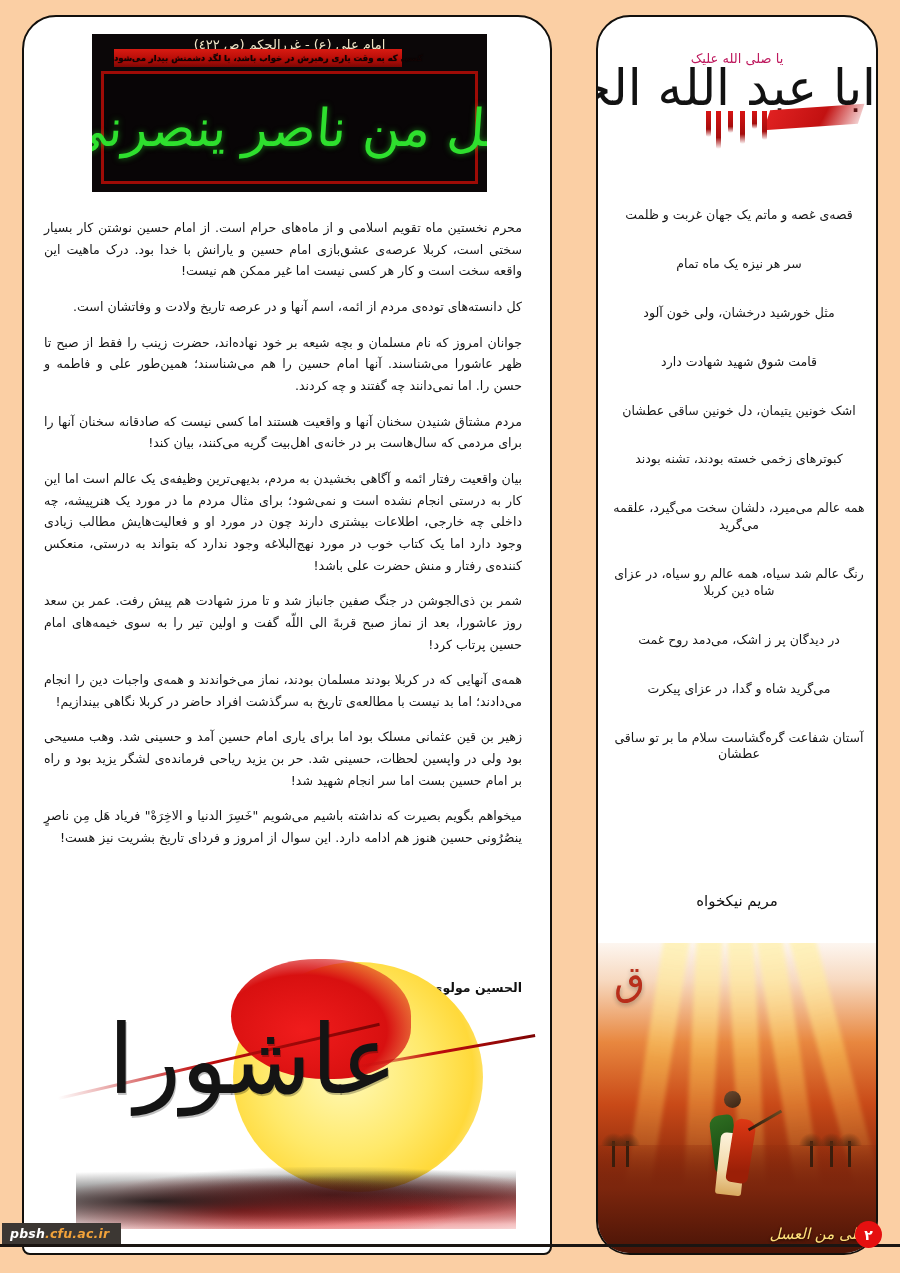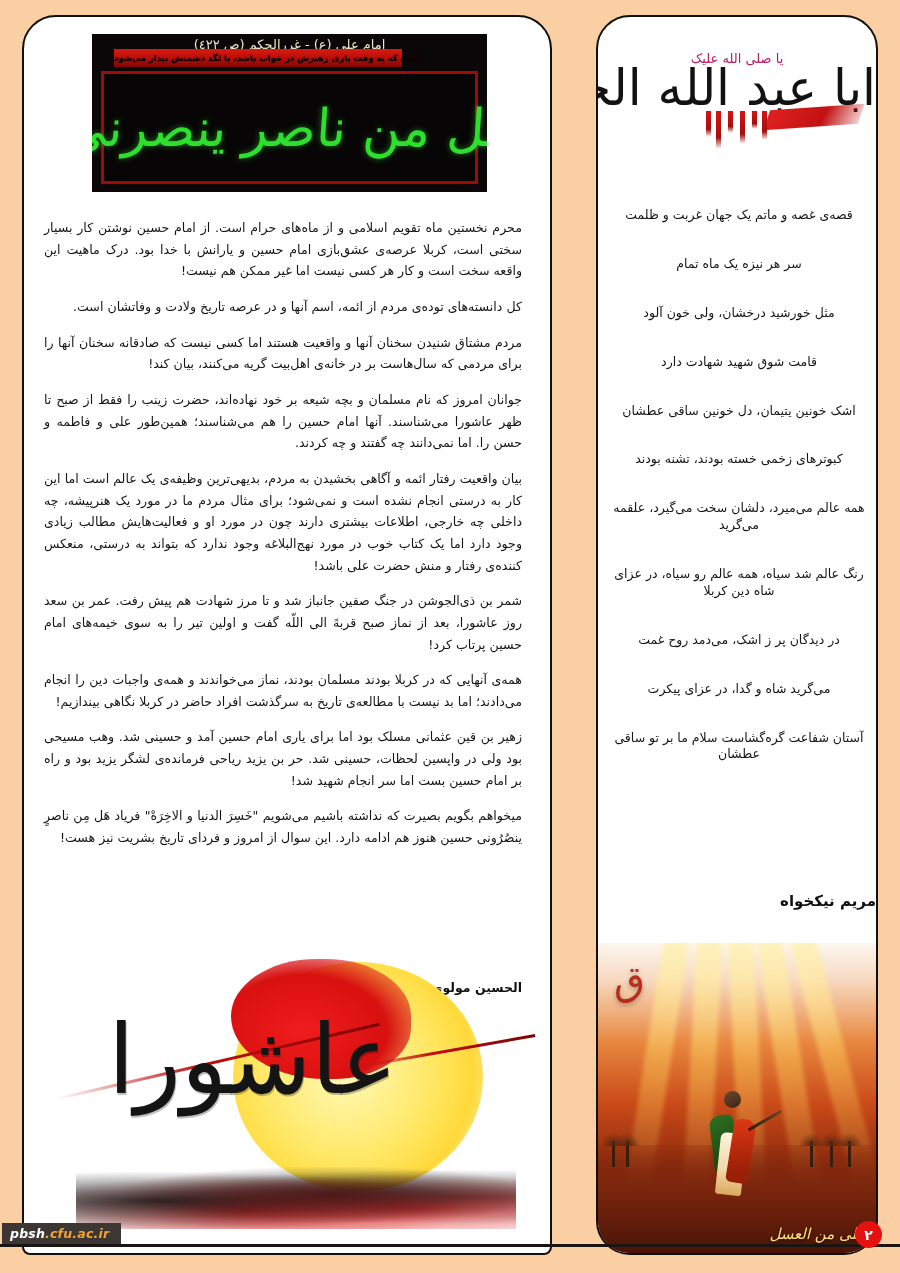--- a/index.html
+++ b/index.html
@@ -209,23 +209,24 @@
     font-size: 12.5px;
     line-height: 1.35;
     margin-bottom: 29px;
     letter-spacing: .2px;
     margin-top: 32px;
   }
   #poet-name {
     position: absolute;
     left: 0; top: 875px;
     width: 100%;
+    text-align: center;
     direction: rtl;
     font-size: 15px;
-    font-weight: bold;
+    font-weight: normal;
     color: #101010;
   }
 
   
   #karbala-photo {
     position: absolute;
     left: 0; bottom: 0;
     width: 282px; height: 310px;
     overflow: hidden;
     background:
@@ -360,22 +361,22 @@
         <span id="quote-bar-text">کسی که به وقت یاری رهبرش در خواب باشد، با لگد دشمنش بیدار می‌شود</span>
       </div>
       <div id="banner-frame">
         <div id="banner-arabic">هل من ناصر ینصرنی</div>
       </div>
     </div>
 
     <div id="article">
       <p>محرم نخستین ماه تقویم اسلامی و از ماه‌های حرام است. از امام حسین نوشتن کار بسیار سختی است، کربلا عرصه‌ی عشق‌بازی امام حسین و یارانش با خدا بود. درک ماهیت این واقعه سخت است و کار هر کسی نیست اما غیر ممکن هم نیست!</p>
       <p>کل دانسته‌های توده‌ی مردم از ائمه، اسم آنها و در عرصه تاریخ ولادت و وفاتشان است.</p>
+      <p>جوانان امروز که نام مسلمان و بچه شیعه بر خود نهاده‌اند، حضرت زینب را فقط از صبح تا ظهر عاشورا می‌شناسند. آنها امام حسین را هم می‌شناسند؛ همین‌طور علی و فاطمه و حسن را. اما نمی‌دانند چه گفتند و چه کردند.</p>
       <p>مردم مشتاق شنیدن سخنان آنها و واقعیت هستند اما کسی نیست که صادقانه سخنان آنها را برای مردمی که سال‌هاست بر در خانه‌ی اهل‌بیت گریه می‌کنند، بیان کند!</p>
-      <p>جوانان امروز که نام مسلمان و بچه شیعه بر خود نهاده‌اند، حضرت زینب را فقط از صبح تا ظهر عاشورا می‌شناسند. آنها امام حسین را هم می‌شناسند؛ همین‌طور علی و فاطمه و حسن را. اما نمی‌دانند چه گفتند و چه کردند.</p>
       <p>بیان واقعیت رفتار ائمه و آگاهی بخشیدن به مردم، بدیهی‌ترین وظیفه‌ی یک عالم است اما این کار به درستی انجام نشده است و نمی‌شود؛ برای مثال مردم ما در مورد یک هنرپیشه، چه داخلی چه خارجی، اطلاعات بیشتری دارند چون در مورد او و فعالیت‌هایش مطالب زیادی وجود دارد اما یک کتاب خوب در مورد نهج‌البلاغه وجود ندارد که بتواند به درستی، منعکس کننده‌ی رفتار و منش حضرت علی باشد!</p>
       <p>شمر بن ذی‌الجوشن در جنگ صفین جانباز شد و تا مرز شهادت هم پیش رفت. عمر بن سعد روز عاشورا، بعد از نماز صبح قربهً الی اللّه گفت و اولین تیر را به سوی خیمه‌های امام حسین پرتاب کرد!</p>
       <p>همه‌ی آنهایی که در کربلا بودند مسلمان بودند، نماز می‌خواندند و همه‌ی واجبات دین را انجام می‌دادند؛ اما بد نیست با مطالعه‌ی تاریخ به سرگذشت افراد حاضر در کربلا نگاهی بیندازیم!</p>
       <p>زهیر بن قین عثمانی مسلک بود اما برای یاری امام حسین آمد و حسینی شد. وهب مسیحی بود ولی در واپسین لحظات، حسینی شد. حر بن یزید ریاحی فرمانده‌ی لشگر یزید بود و راه بر امام حسین بست اما سر انجام شهید شد!</p>
       <p>میخواهم بگویم بصیرت که نداشته باشیم می‌شویم "خَسِرَ الدنیا و الاخِرَهْ" فریاد هَل مِن ناصرٍ ینصُرُونی حسین هنوز هم ادامه دارد. این سوال از امروز و فردای تاریخ بشریت نیز هست!</p>
       <div id="byline">الحسین مولوی</div>
     </div>
 
     <div id="ashura-art">
       <div class="sun-disc"></div>

